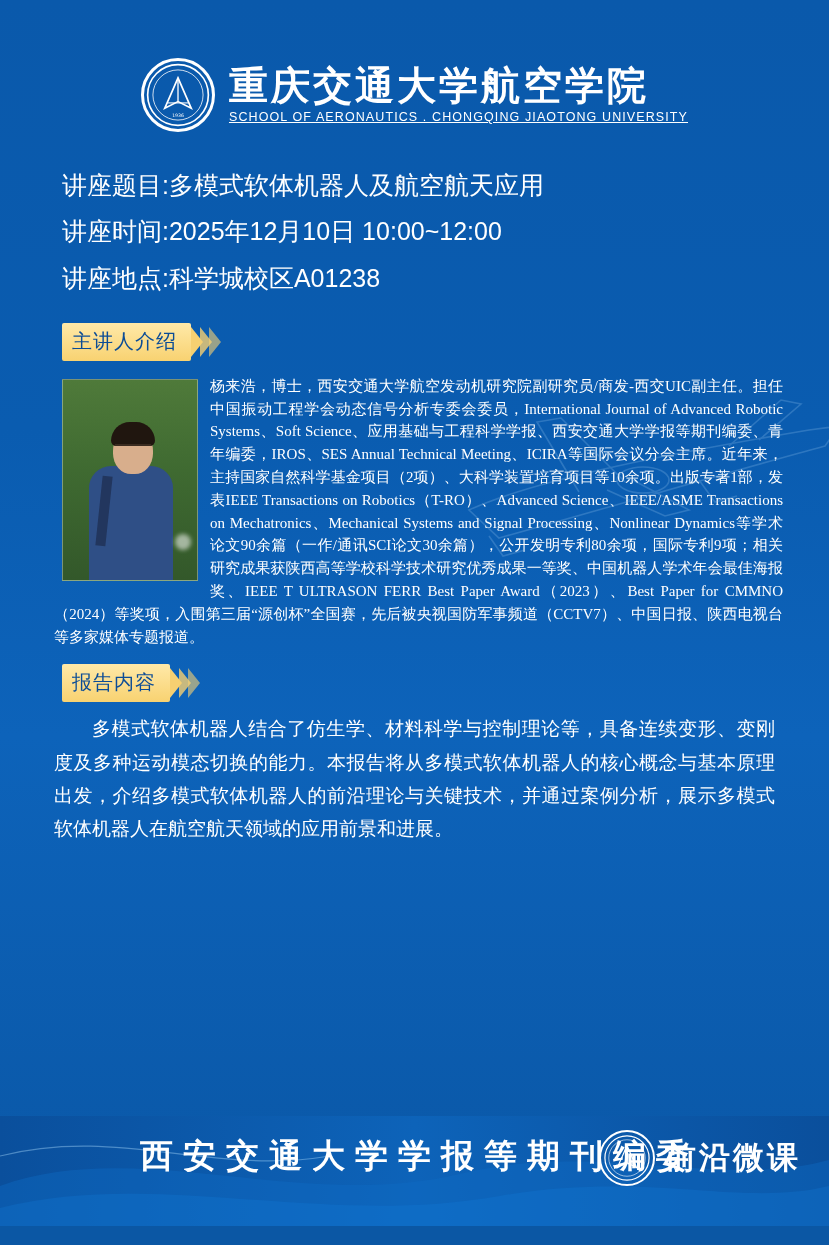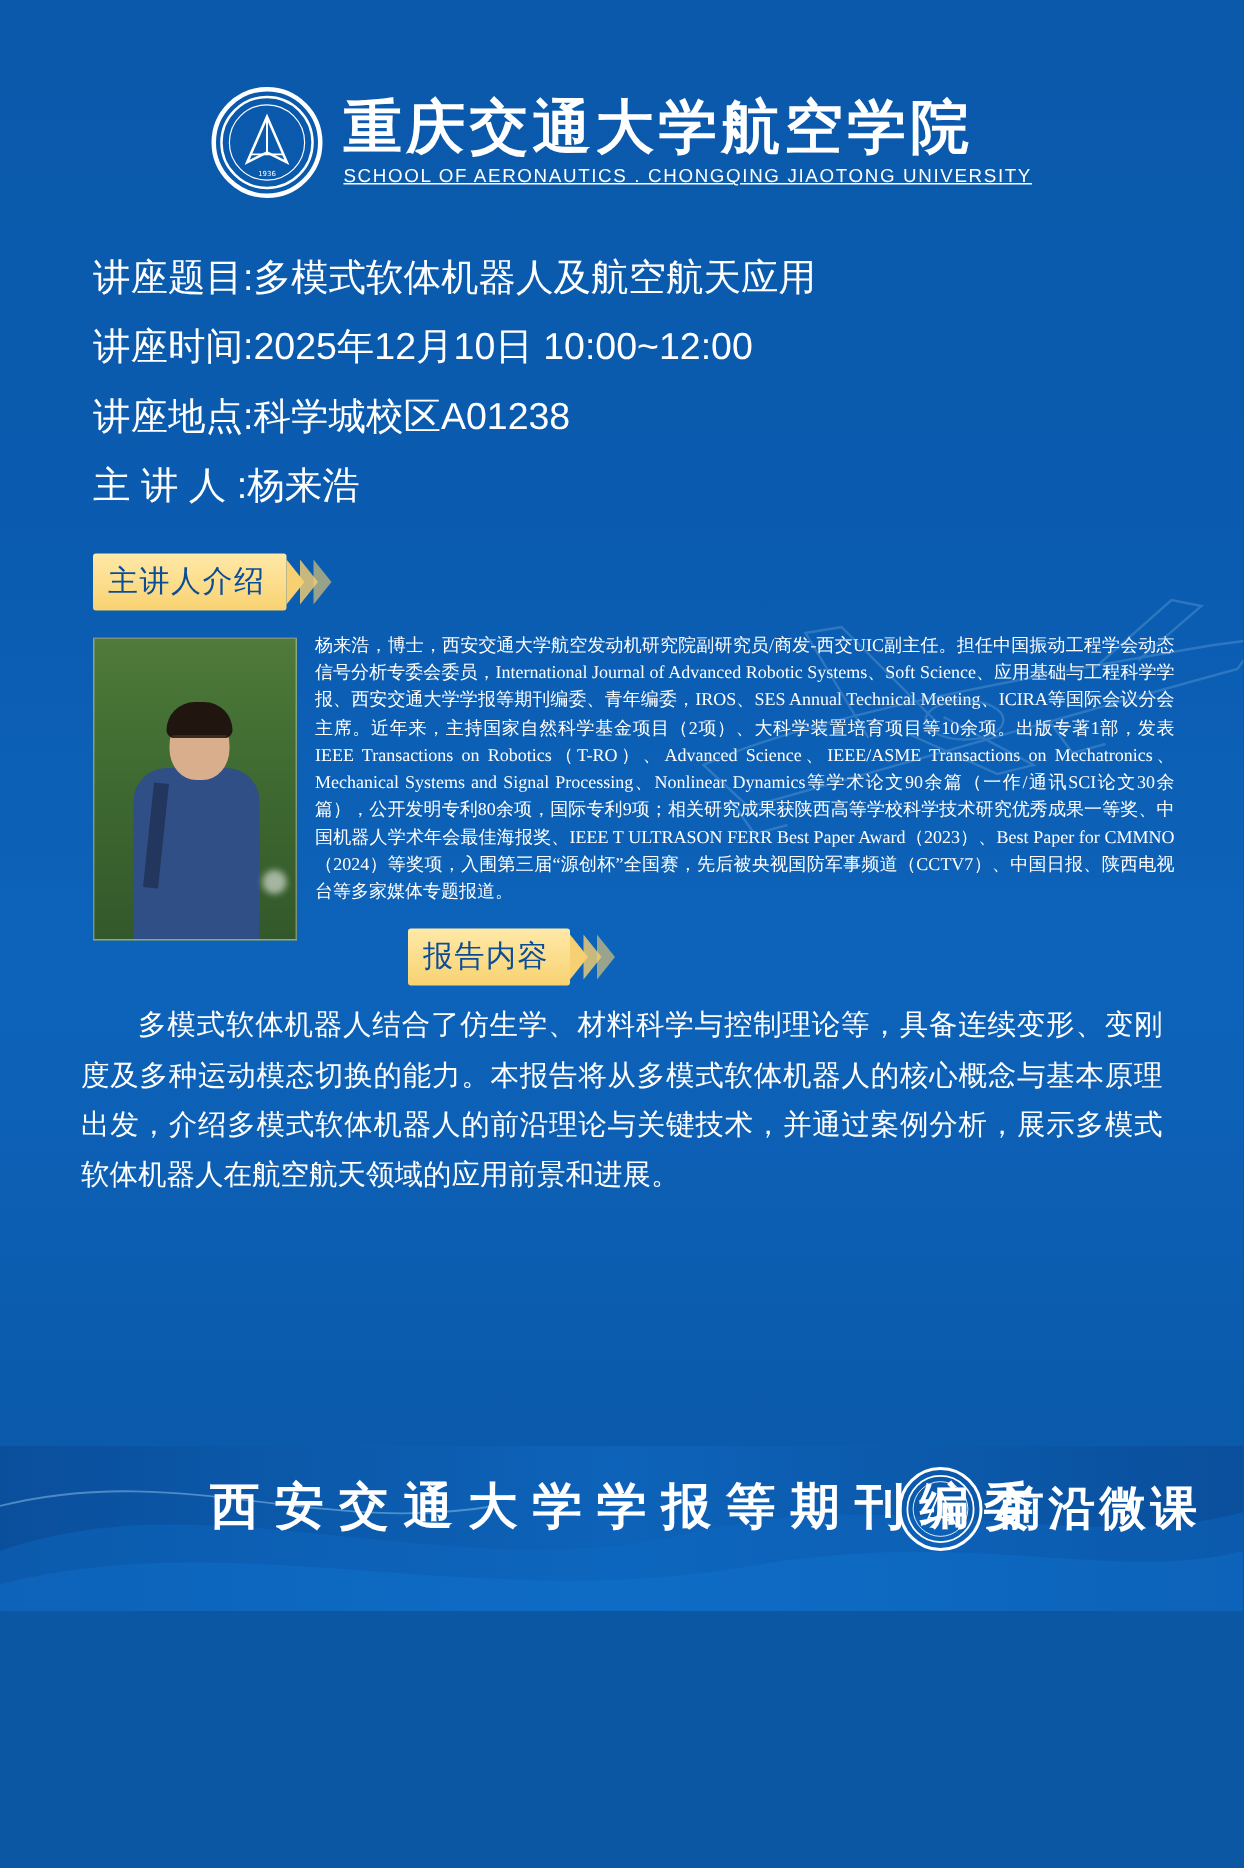--- a/index.html
+++ b/index.html
@@ -9,21 +9,21 @@
   body {
     width: 829px;
     height: 1245px;
     background: #0b57a4;
     font-family: "Liberation Sans", sans-serif;
     overflow: hidden;
   }
   .poster {
     position: relative;
     width: 829px;
-    height: 1074px;
+    height: 1226px;
     background: linear-gradient(180deg, #0a59ab 0%, #0a5cb0 35%, #0d63ba 60%, #0a57a6 100%);
     overflow: hidden;
   }
   
   .plane-deco {
     position: absolute;
     right: -30px;
     top: 360px;
     width: 430px;
     height: 250px;
@@ -130,21 +130,21 @@
     margin-left: -3px;
   }
   .ribbon-arrows span:nth-child(2) { opacity: .8; }
   .ribbon-arrows span:nth-child(3) { opacity: .6; }
 
   
   .bio-wrap {
     margin: 14px 46px 0 54px;
     color: #ffffff;
     font-family: "Liberation Serif", serif;
-    font-size: 12px;
+    font-size: 15px;
     line-height: 1.52;
     text-align: justify;
     text-justify: inter-character;
   }
   .portrait {
     float: left;
     width: 134px;
     height: 200px;
     margin: 4px 12px 2px 8px;
     border: 1px solid rgba(255,255,255,0.35);
@@ -294,21 +294,20 @@
     </div>
   </div>
 
   
 
   
   <div class="info-block">
     <div class="info-line">讲座题目:多模式软体机器人及航空航天应用</div>
     <div class="info-line">讲座时间:2025年12月10日 10:00~12:00</div>
     <div class="info-line">讲座地点:科学城校区A01238</div>
-    <div class="info-line">主 讲 人 :杨来浩</div>
   </div>
 
   
   <div class="ribbon">
     <div class="ribbon-label">主讲人介绍</div>
     <div class="ribbon-arrows">
         <span></span>
         <span></span>
         <span></span>
       </div>

